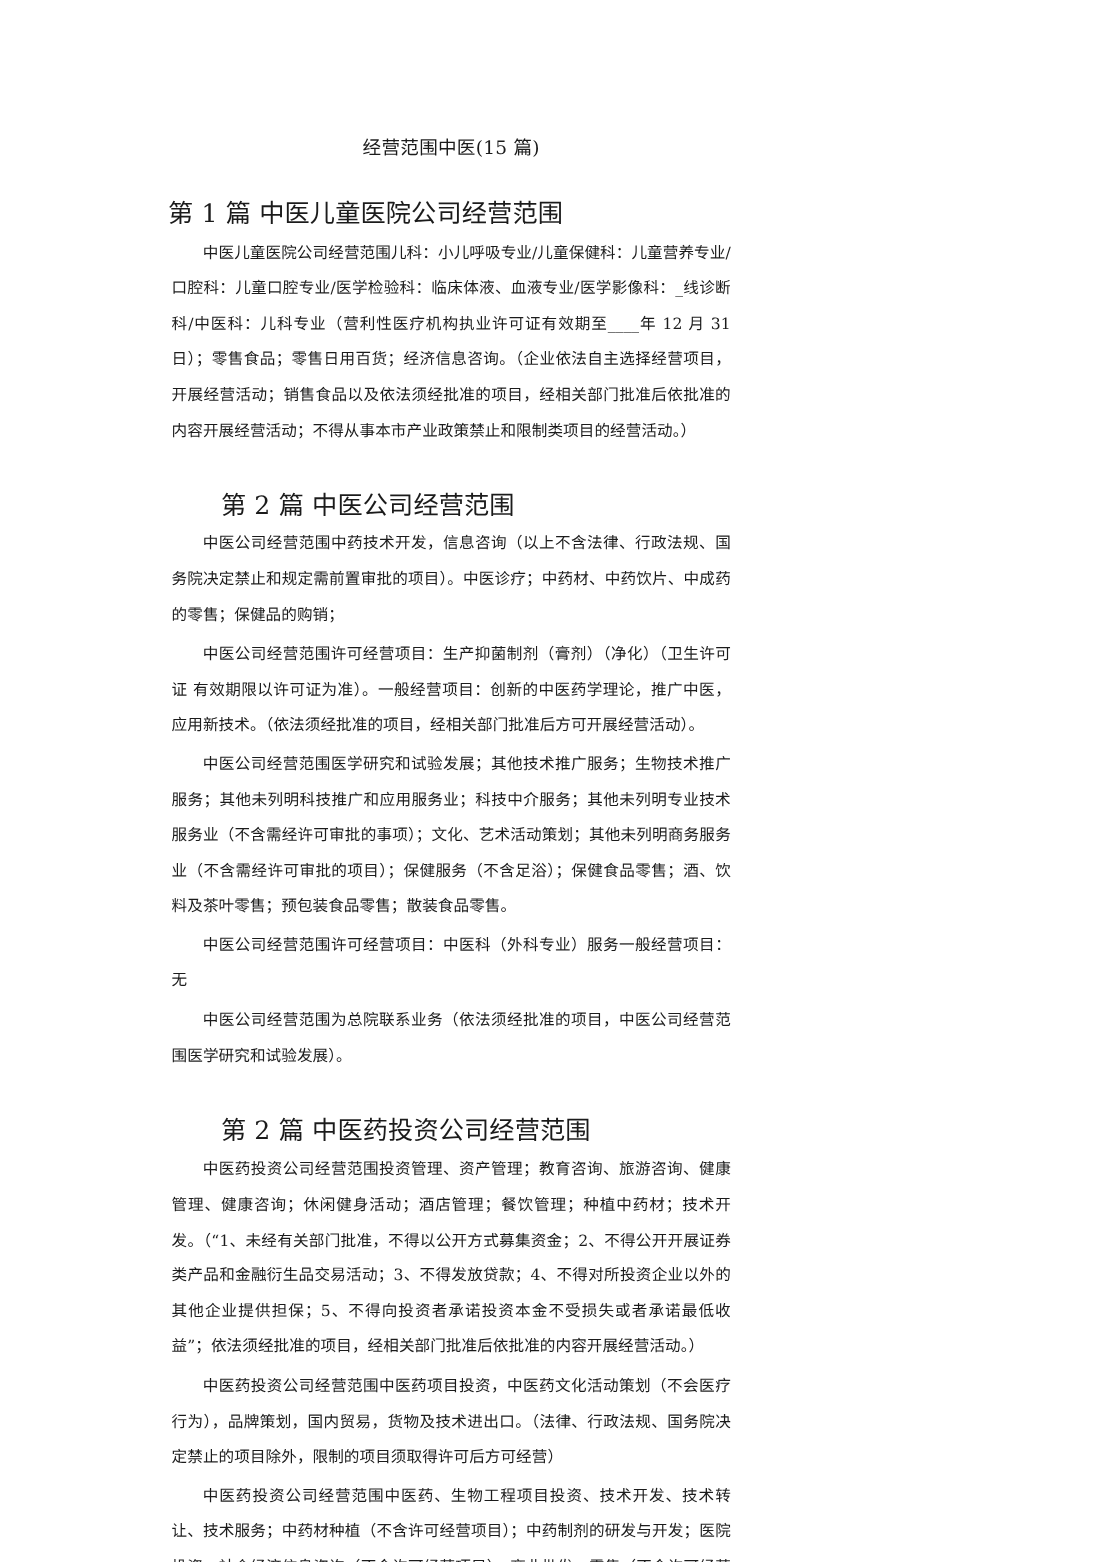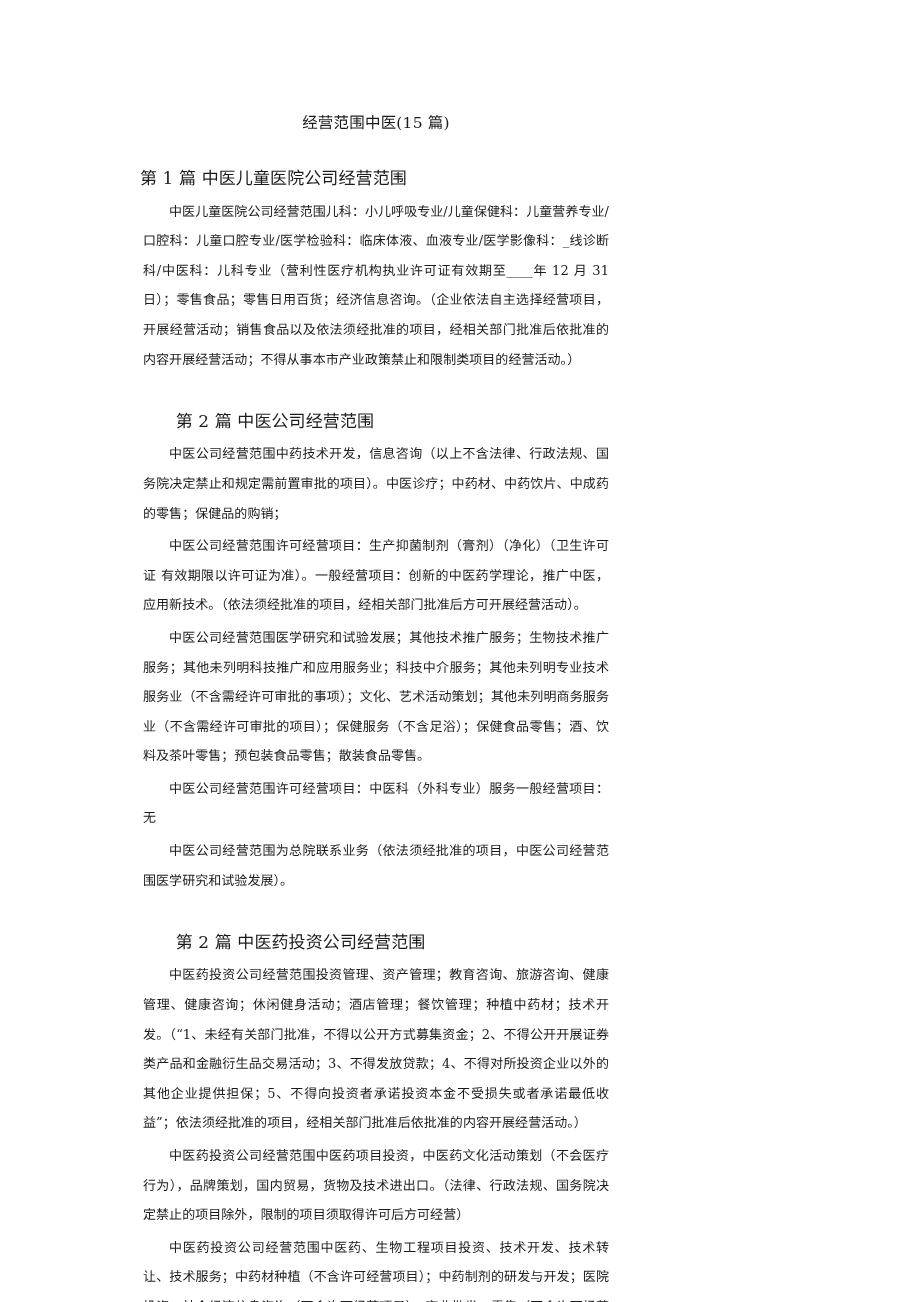--- a/index.html
+++ b/index.html
@@ -48,21 +48,21 @@
     font-size: 13px;
     line-height: 29.6px;
     text-align: justify;
     text-justify: inter-ideograph;
     letter-spacing: 0.05px;
     color: #1b1b1b;
   }
 
   
   .sec-head {
-    font-size: 17px;
+    font-size: 21px;
     line-height: 29.6px;
     margin: 0;
     letter-spacing: 0.1px;
   }
   .sec-head-flush { text-indent: 0; }
   .sec-head-indent { text-indent: 2.1em; }
 
   
   .body-p { text-indent: 2em; }
 

